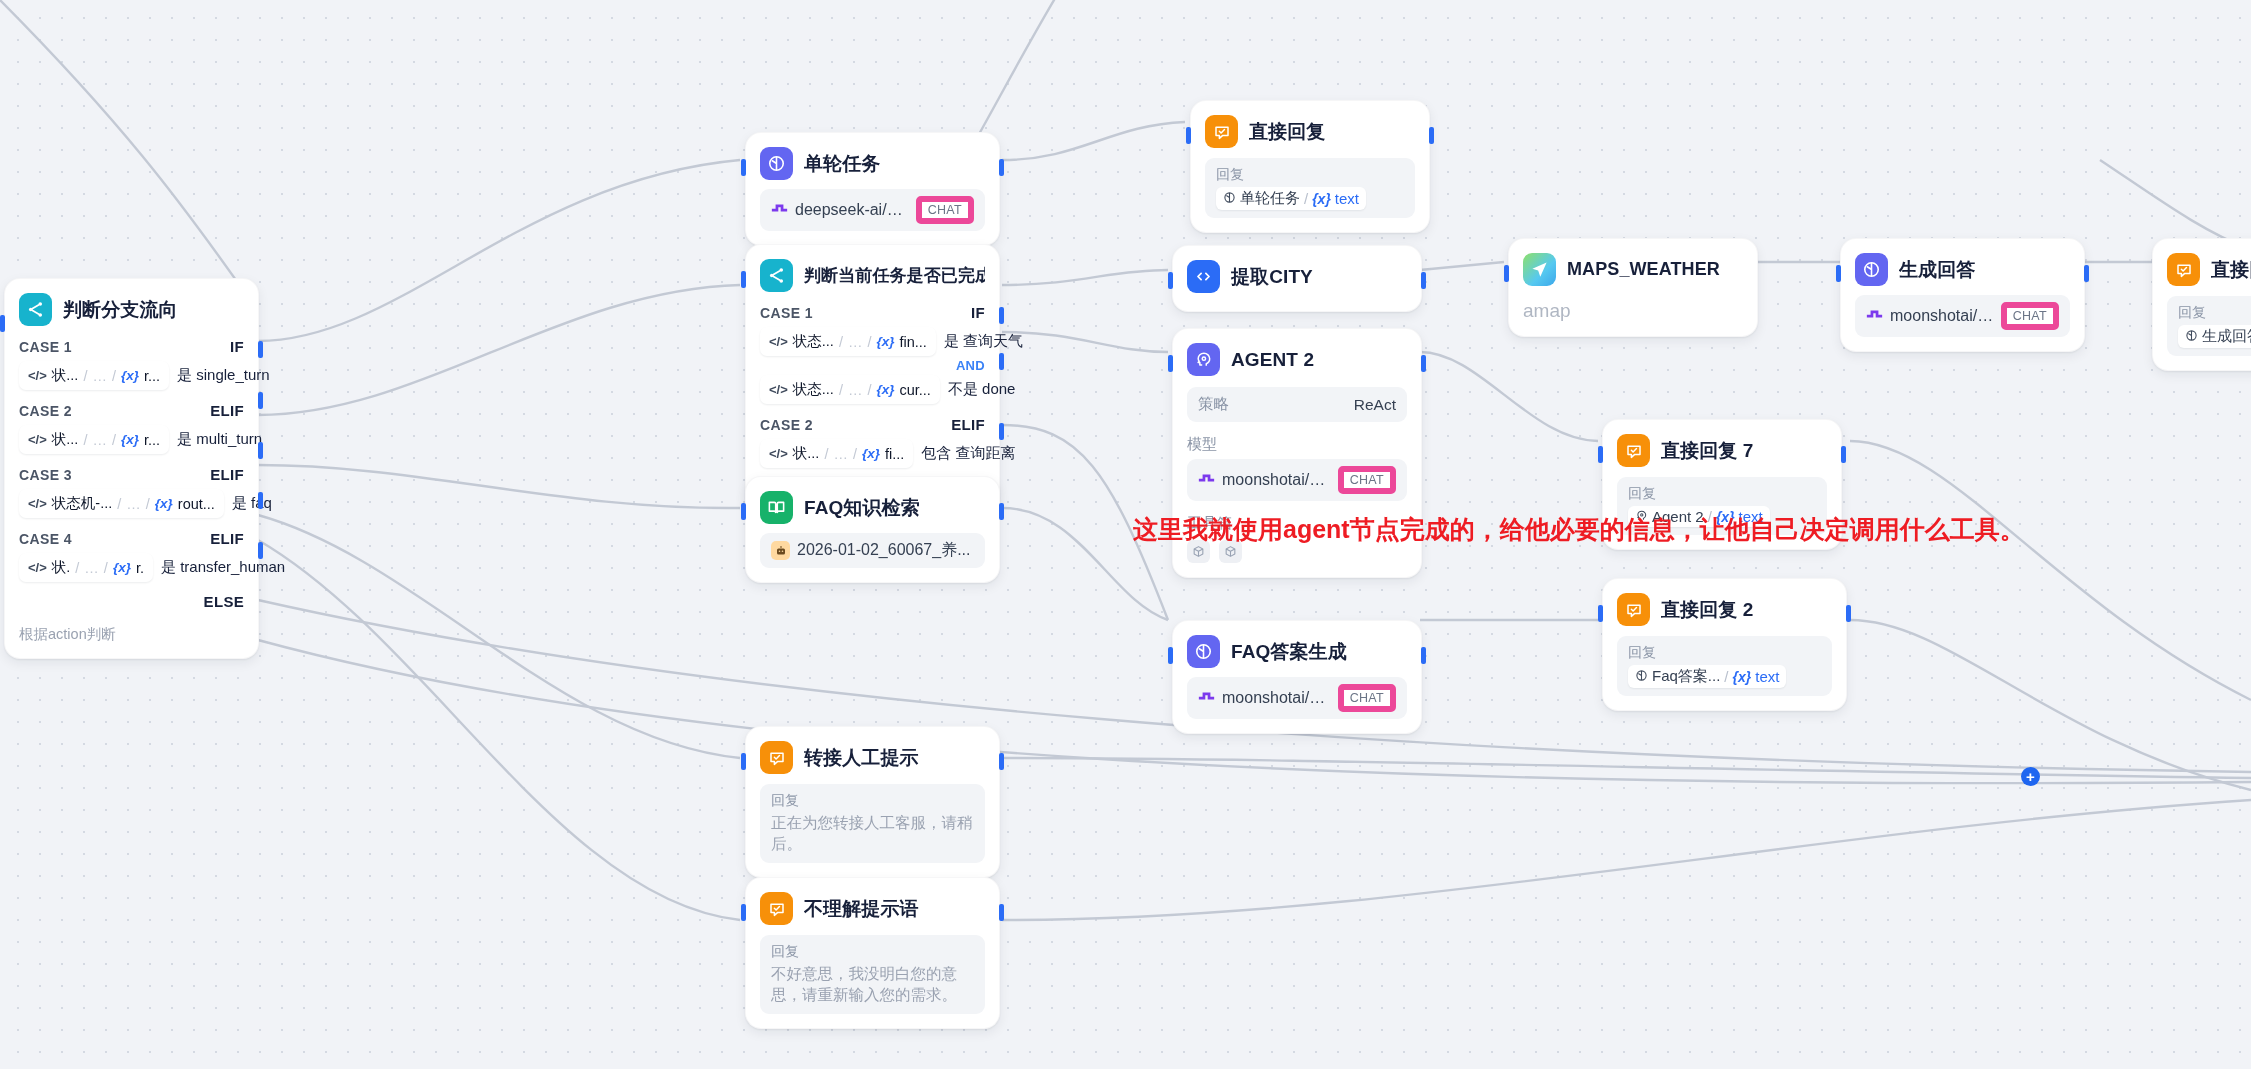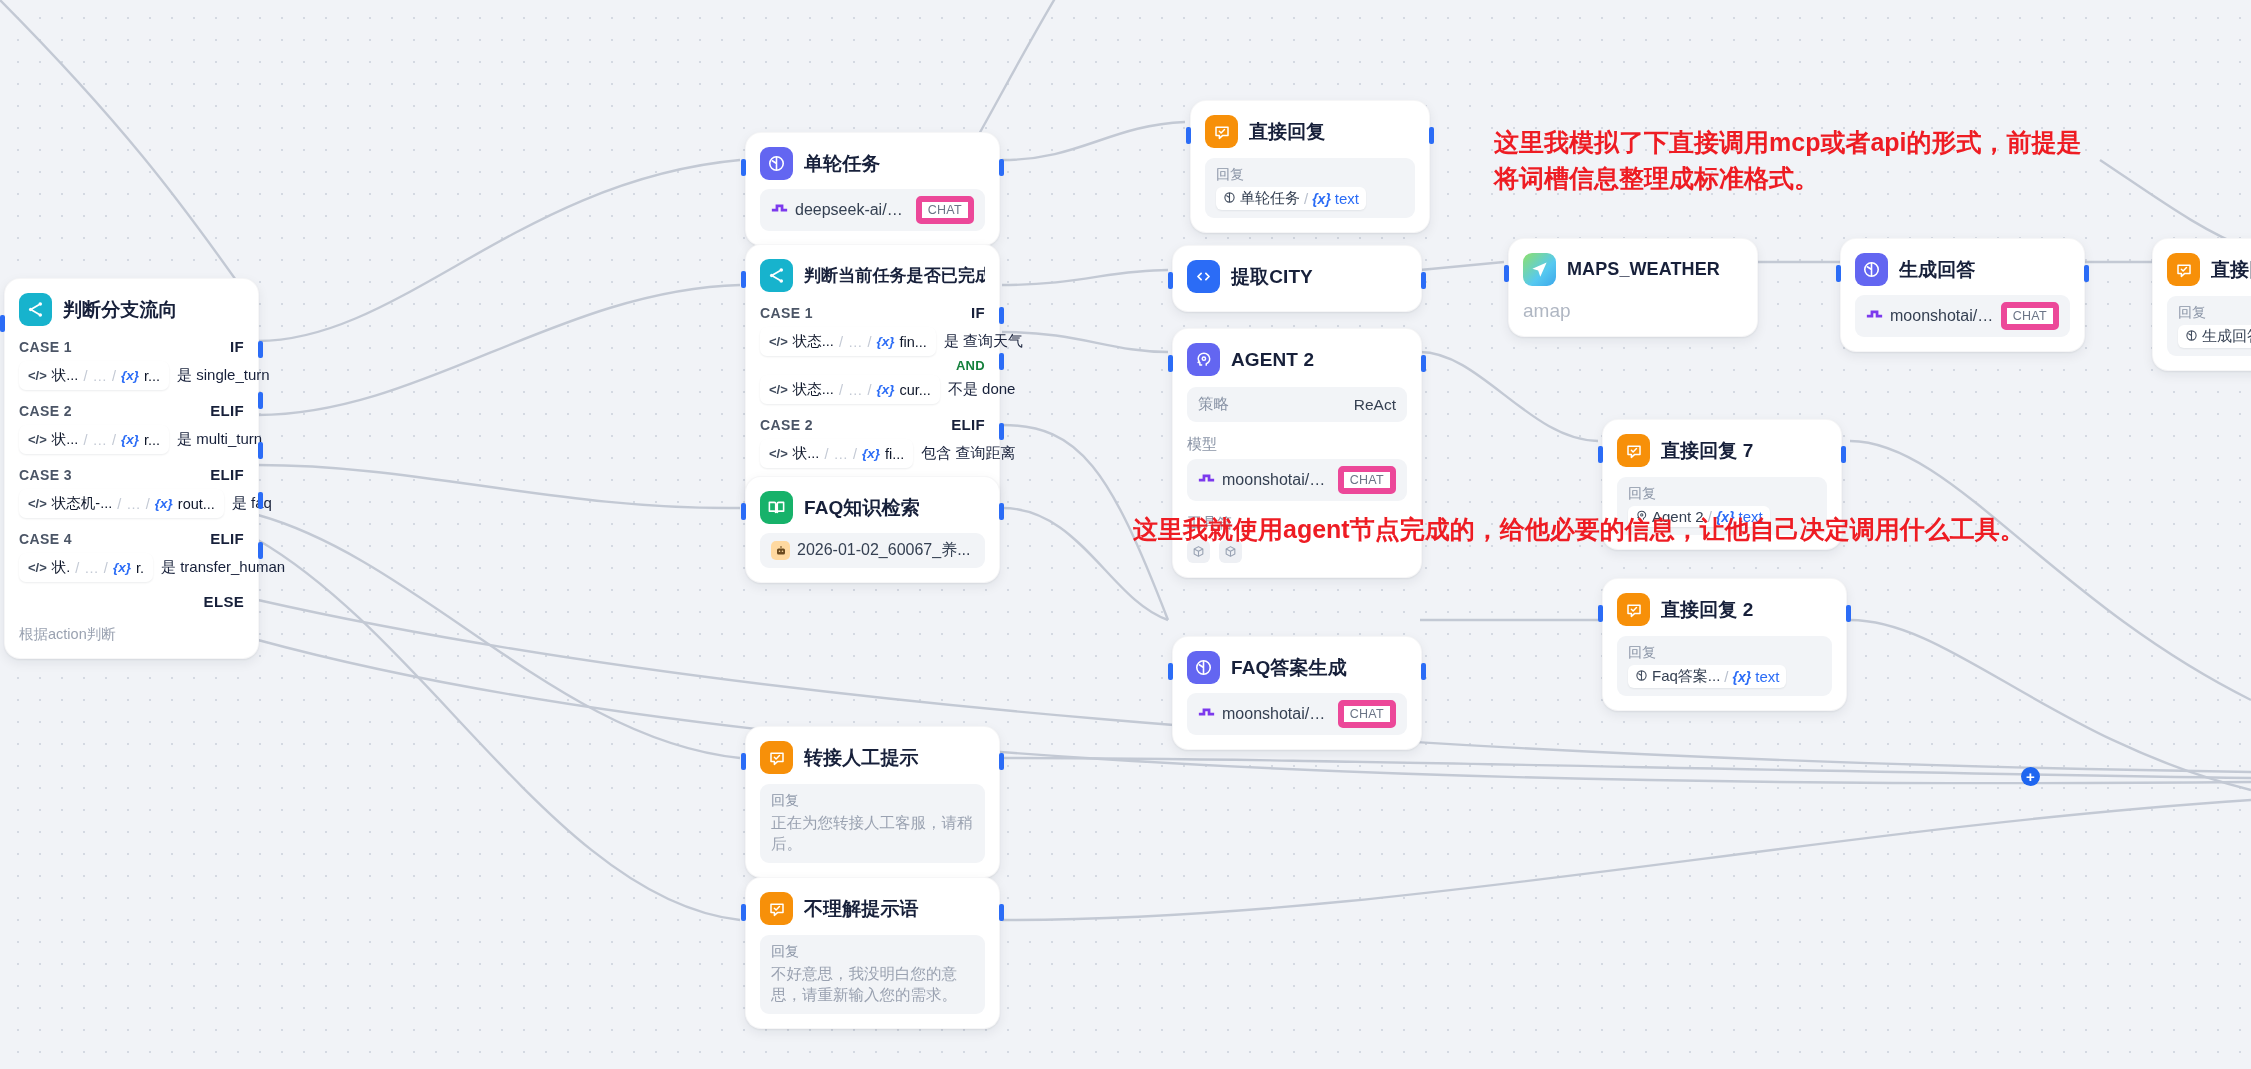--- a/index.html
+++ b/index.html
@@ -81,21 +81,21 @@
   .cond-var {
     background: #ffffff; border-radius: 7px; padding: 5px 9px;
     font-size: 14.5px; color: #354052; display: flex; align-items: center; gap: 5px;
     box-shadow: 0 1px 2px rgba(16,24,40,.08); white-space: nowrap;
   }
   .cond-var .code { color: #3f4a5c; font-weight: bold; font-size: 13px; }
   .cond-var .sep { color: #c3c9d4; }
   .cond-var .xvar { color: #2b6cf6; font-weight: bold; font-style: italic; font-size: 13.5px; }
   .cond-var .nm { color: #0f172a; }
   .cond-txt { font-size: 15px; color: #17203a; white-space: nowrap; }
-  .and-tag { font-size: 13px; font-weight: bold; color: #15803d; text-align: right; margin-top: 2px; letter-spacing: .3px; }
+  .and-tag { font-size: 13px; font-weight: bold; color: #3b82f6; text-align: right; margin-top: 2px; letter-spacing: .3px; }
   .else-row { text-align: right; margin-top: 11px; }
   .node-footer { font-size: 14.5px; color: #9aa2b1; margin-top: 14px; }
 
   .tool-icons { display: flex; gap: 9px; margin-top: 7px; }
   .tool-chip {
     width: 23px; height: 23px; border-radius: 6px; background: #eef0f4;
     display: flex; align-items: center; justify-content: center;
   }
 
   .annotation {
@@ -482,21 +482,21 @@
           </svg>
       </span>
       <span class="tool-chip">
         <svg width="13" height="13" viewBox="0 0 24 24" fill="none" stroke="#98a2b3" stroke-width="2" stroke-linejoin="round">
             <path d="M12 3 4 7.2v9.6L12 21l8-4.2V7.2zM4 7.2 12 11.5l8-4.3M12 11.5V21"></path>
           </svg>
       </span>
     </div>
   </div>
 
-  <div class="node" style="left:1172px; top:636px; width:250px;">
+  <div class="node" style="left:1172px; top:620px; width:250px;">
     <span class="port left" style="top:26px;"></span>
     <span class="port right" style="top:26px;"></span>
     <div class="node-head">
       <div class="node-icon" style="background:#6366f1;">
         <svg width="19" height="19" viewBox="0 0 24 24" fill="none" stroke="#fff" stroke-width="2">
             <circle cx="12" cy="12" r="8.5"></circle>
             <path d="M12 3.5v17M12 12 6.2 8.2"></path>
           </svg>
       </div>
       <div class="node-title">FAQ答案生成</div>
@@ -625,19 +625,17 @@
               <circle cx="12" cy="12" r="8.5"></circle>
               <path d="M12 3.5v17M12 12 6.2 8.2"></path>
             </svg>
         </span>
         <span>生成回答</span>
 
       </span>
     </div>
   </div>
 
-  <div class="annotation" style="left:1494px; top:125px; width:740px;">这里我模拟了下直接调用mcp或者api的形式，前提是
-将词槽信息整理成标准格式。</div>
   <div class="annotation" style="left:1133px; top:512px; width:1120px; white-space:nowrap;">这里我就使用agent节点完成的，给他必要的信息，让他自己决定调用什么工具。</div>
 
   <div class="plus-btn" style="left:2021px; top:767px;">+</div>
 
 </div>
 
 </body></html>

